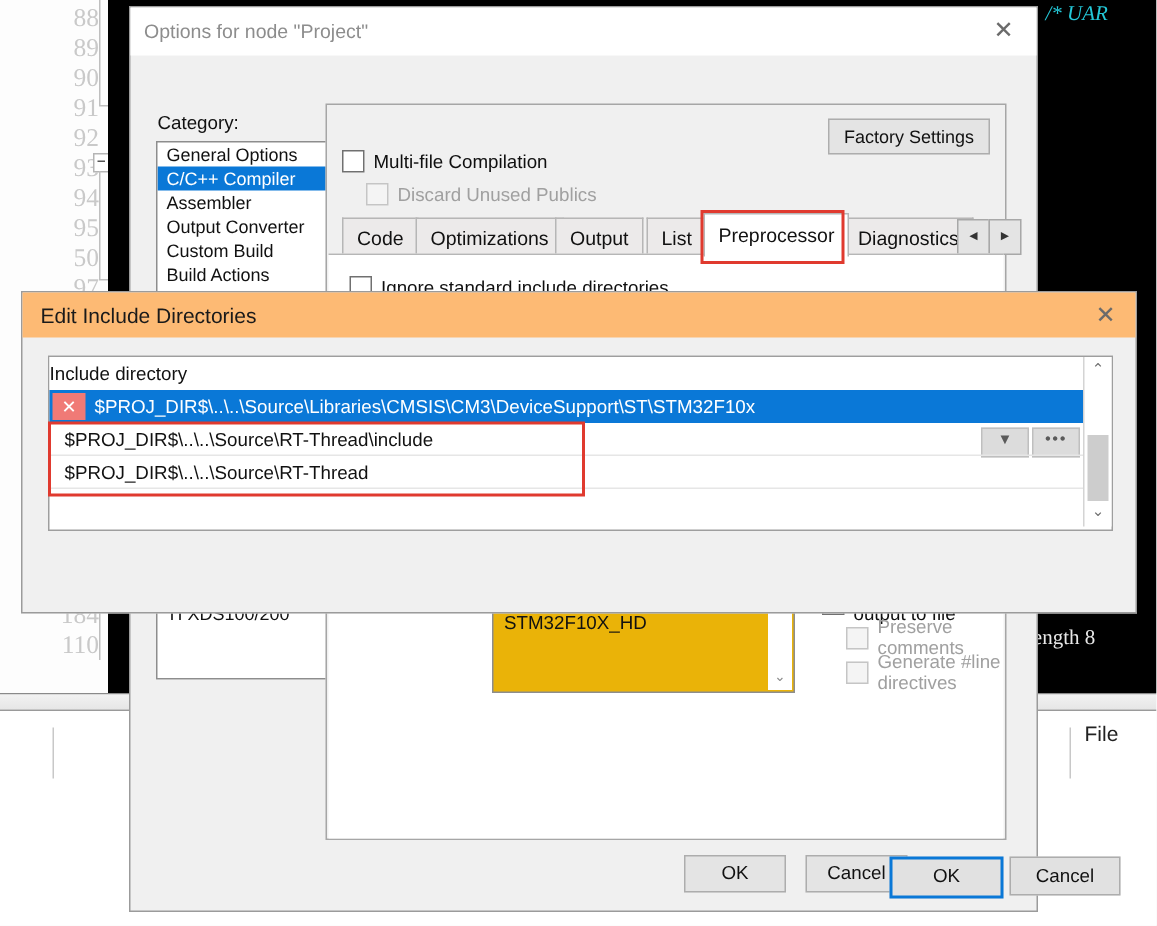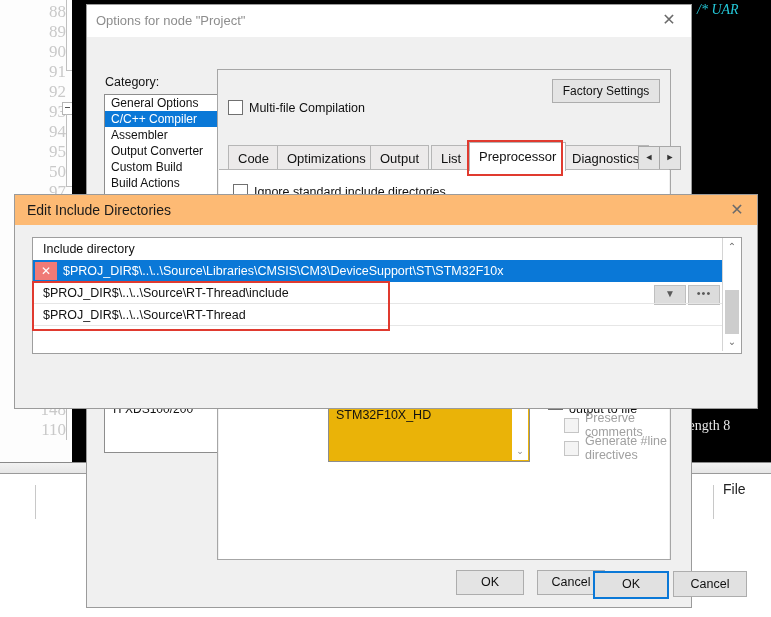--- a/index.html
+++ b/index.html
@@ -58,21 +58,21 @@
   .sym{position:absolute;left:7px;font-size:12.5px;color:#111;white-space:nowrap;}
   .mini-sb{position:absolute;right:1px;top:1px;width:16px;bottom:1px;background:#fff;}
   .mini-arrow{position:absolute;left:0;width:16px;height:14px;text-align:center;line-height:14px;font-size:9px;color:#8a8a8a;}
   .opt-btn{position:absolute;width:66px;height:23px;background:#e4e4e4;border:1px solid #adadad;font-size:12.5px;color:#111;text-align:center;line-height:23px;}
 
   
   #editdlg{position:absolute;left:14px;top:194px;width:742px;height:213px;background:#f0f0f0;border:1px solid #9b9b9b;}
   #editdlg .titlebar{position:absolute;left:0;top:0;width:742px;height:30px;background:#fdba74;}
   #editdlg .title{position:absolute;left:12px;top:7px;font-size:14px;color:#1a1a1a;}
   .listbox{position:absolute;left:17px;top:42px;width:708px;height:115px;background:#fff;border:1px solid #9e9e9e;}
-  .lb-hdr{position:absolute;left:0;top:0;width:689px;height:22px;line-height:22px;padding-left:10px;font-size:12.5px;color:#111;background:#fff;box-sizing:border-box;}
+  .lb-hdr{position:absolute;left:0;top:0;width:689px;height:22px;line-height:22px;font-size:12.5px;color:#111;background:#fff;box-sizing:border-box;}
   .row{position:absolute;left:0;width:689px;height:22px;line-height:22px;font-size:12.5px;color:#111;white-space:nowrap;border-bottom:1px solid #e6e6e6;box-sizing:border-box;}
   .row.sel{background:#0a78d7;color:#fff;border-bottom:none;}
   .row .txt{position:absolute;left:10px;top:0;}
   .row.sel .txt{left:30px;}
   .delbtn{position:absolute;left:2px;top:2px;width:22px;height:18px;background:#f07a76;color:#fff;font-size:12px;font-weight:bold;text-align:center;line-height:18px;}
   .combo-arrow{position:absolute;right:36px;top:25px;width:30px;height:18px;background:#dcdcdc;border:1px solid #bfbfbf;text-align:center;line-height:16px;font-size:10px;color:#5a5a5a;}
   .ellip-btn{position:absolute;right:2px;top:25px;width:30px;height:18px;background:#dcdcdc;border:1px solid #bfbfbf;text-align:center;line-height:14px;font-size:11px;color:#5a5a5a;letter-spacing:1px;}
   .click-add{position:absolute;left:10px;font-size:12.5px;color:#9a9a9a;}
   .list-red{position:absolute;border:2px solid #e03a2f;pointer-events:none;z-index:5;}
   .vsb{position:absolute;right:0;top:0;width:18px;height:113px;background:#fff;border-left:1px solid #d4d4d4;}
@@ -90,21 +90,21 @@
     <div class="ln" style="top:2px">88</div>
     <div class="ln" style="top:22px">89</div>
     <div class="ln" style="top:42px">90</div>
     <div class="ln" style="top:62px">91</div>
     <div class="ln" style="top:82px">92</div>
     <div class="ln" style="top:102px">93</div>
     <div class="ln" style="top:122px">94</div>
     <div class="ln" style="top:142px">95</div>
     <div class="ln" style="top:162px">50</div>
     <div class="ln" style="top:182px">97</div>
-    <div class="ln" style="top:400px">148</div>
+    <div class="ln" style="top:400px">184</div>
     <div class="ln" style="top:420px">110</div>
   </div>
 
   <div class="fold-col">
     <div class="fold-line" style="top:0px;height:70px"></div>
     <div class="fold-tick" style="top:70px"></div>
     <div class="fold-box" style="top:102px"></div>
     <div class="fold-line" style="top:114px;height:72px"></div>
     <div class="fold-tick" style="top:186px"></div>
     <div class="fold-line" style="top:390px;height:50px"></div>
@@ -156,20 +156,24 @@
     <div class="cat-item">TI XDS100/200</div>
   </div>
 
   <div class="panel">
     <div class="factory">Factory Settings</div>
 
     <div class="chk" style="left:10px;top:30px">
       <span class="box"></span>
       <span>Multi-file Compilation</span>
     </div>
+    <div class="chk dis" style="left:26px;top:52px">
+      <span class="box"></span>
+      <span>Discard Unused Publics</span>
+    </div>
 
     <div class="tabstrip">
       <div class="tab" style="left:9px">Code</div>
       <div class="tab" style="left:58px">Optimizations</div>
       <div class="tab" style="left:151px">Output</div>
       <div class="tab" style="left:212px">List</div>
       <div class="tab active" style="left:250px">Preprocessor</div>
       <div class="tab" style="left:343px">Diagnostics</div>
       <div class="tab-red" style="left:248px;top:-2px;width:92px;height:32px"></div>
       <div class="spinbtn" style="left:419px">◄</div>

